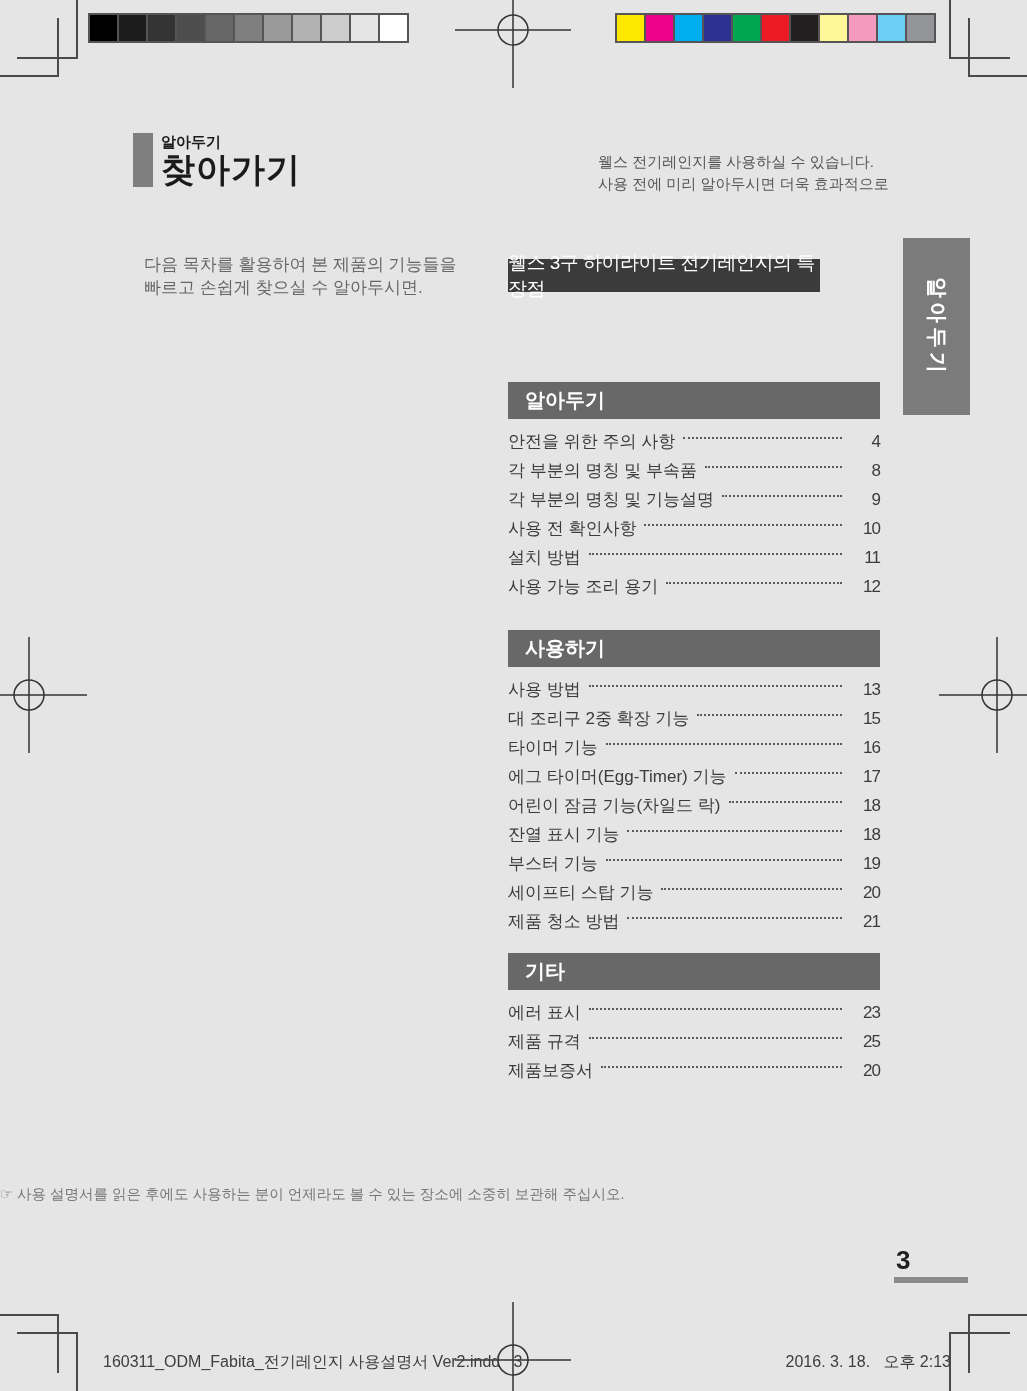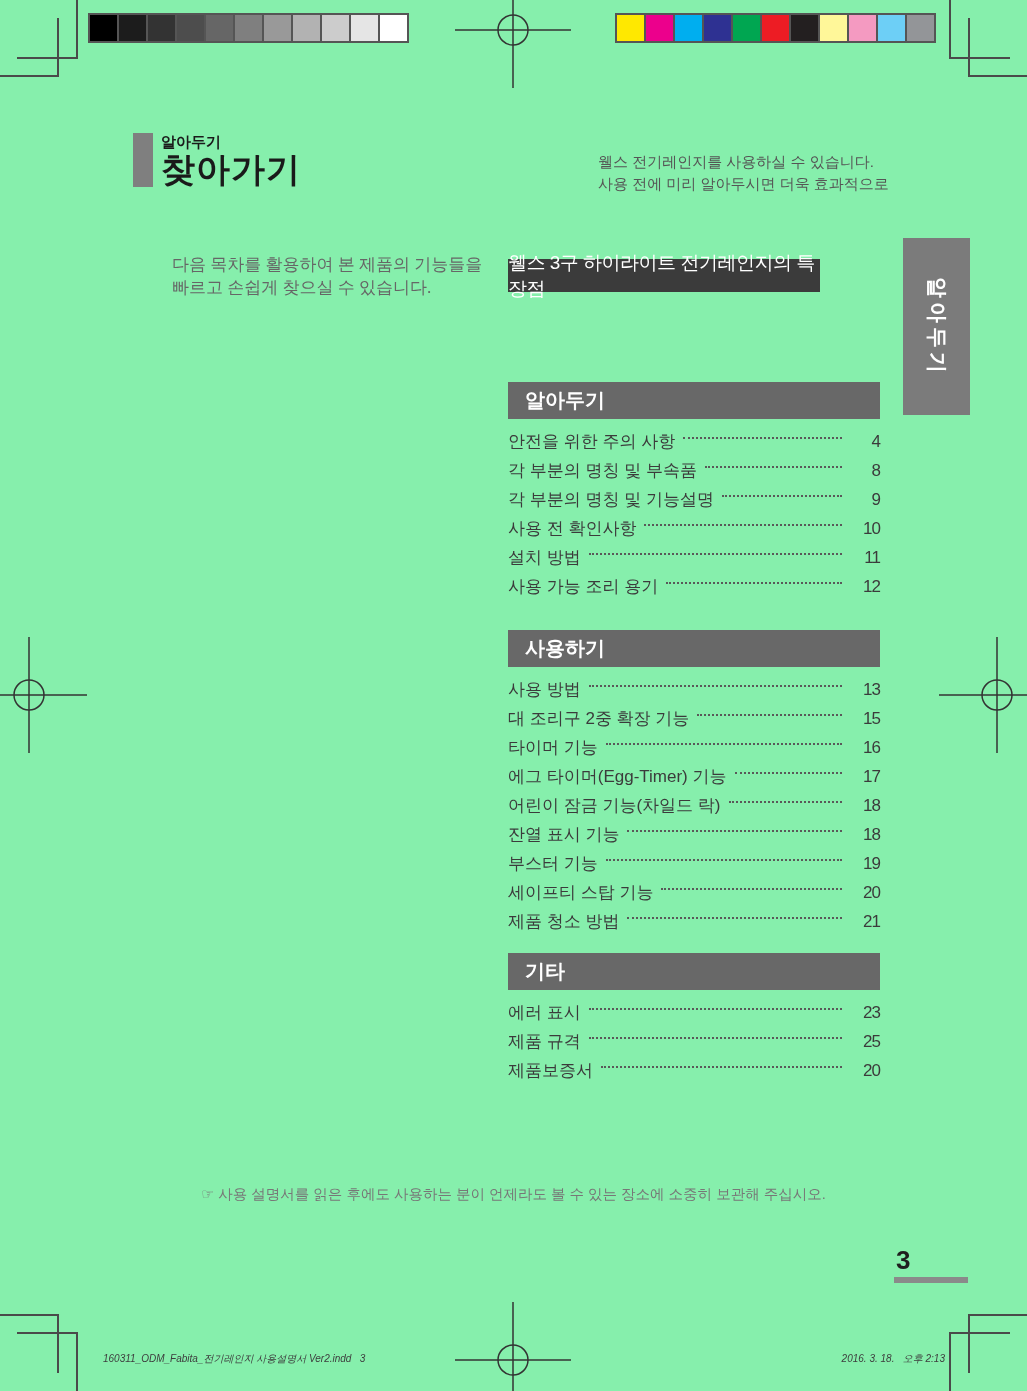--- a/index.html
+++ b/index.html
@@ -1,18 +1,18 @@
 <!DOCTYPE html>
 <html><head>
 <meta charset="utf-8">
 <style>
   html,body{margin:0;padding:0;background:#ffffff;}
   .page{
     position:relative;width:1027px;height:1391px;margin:0 auto;
-    background:#86efac;overflow:hidden;
+    background:#e5e5e5;overflow:hidden;
     font-family:"Liberation Sans","DejaVu Sans",sans-serif;
     color:#222;
   }
   
   .cal-bar{
     position:absolute;top:13px;height:30px;
     display:flex;gap:2px;padding:2px;background:#555;box-sizing:border-box;
   }
   .cal-bar .swatch{width:27px;height:26px;}
   .gray-bar{left:88px;}
@@ -33,21 +33,21 @@
   .reg-left{left:-29px;top:637px;}
   .reg-right{left:939px;top:637px;}
   .reg-bottom{left:455px;top:1302px;}
   
   .hdr-accent{position:absolute;left:133px;top:133px;width:20px;height:54px;background:#7f7f7f;}
   .hdr-text{position:absolute;left:161px;top:133px;}
   .hdr-eyebrow{font-size:15px;font-weight:bold;color:#1a1a1a;line-height:17px;}
   .hdr-title{font-size:34px;font-weight:bold;color:#1a1a1a;line-height:38px;letter-spacing:1px;}
   .hdr-desc{position:absolute;left:598px;top:151px;font-size:15px;color:#555;line-height:22px;}
   
-  .intro{position:absolute;left:172px;top:253px;font-size:17px;color:#666;line-height:23px;font-family:Liberation Serif, serif;}
+  .intro{position:absolute;left:144px;top:253px;font-size:17px;color:#666;line-height:23px;}
   
   .banner{
     position:absolute;left:508px;top:259px;width:312px;height:33px;
     background:#3b3b3b;color:#fff;font-size:19px;font-weight:normal;
     display:flex;align-items:center;justify-content:center;letter-spacing:-0.5px;
   }
   
   .side-tab{position:absolute;left:903px;top:238px;width:67px;height:177px;background:#7b7b7b;}
   .side-tab span{
     position:absolute;left:50%;top:50%;
@@ -60,29 +60,29 @@
   .toc-bar{
     height:37px;background:#686868;color:#fff;font-size:20px;font-weight:bold;
     display:flex;align-items:center;padding-left:17px;box-sizing:border-box;
   }
   .toc-rows{margin-top:8px;}
   .toc-row{display:flex;align-items:center;height:29px;font-size:17px;color:#3b3b3b;}
   .toc-label{white-space:nowrap;}
   .toc-leader{flex:1;border-bottom:2px dotted #595959;margin:0 8px;transform:translateY(-4px);}
   .toc-page{min-width:30px;text-align:right;letter-spacing:-1px;}
   
-  .note{position:absolute;left:0;right:0;top:1185px;text-align:center;font-size:14.5px;color:#777;}
+  .note{position:absolute;left:0;right:0;top:1185px;font-size:14.5px;color:#777;}
   
   .pagenum{position:absolute;left:894px;top:1246px;width:74px;}
   .pagenum .num{font-size:26px;font-weight:bold;color:#1f1f1f;line-height:28px;margin-left:2px;}
   .pagenum .bar{width:74px;height:6px;background:#8a8a8a;margin-top:3px;}
   
-  .foot{position:absolute;top:1352px;font-size:10px;color:#3d3d3d;white-space:pre;font-style:italic;}
+  .foot{position:absolute;top:1352px;font-size:16px;color:#3d3d3d;white-space:pre;}
   .foot-left{left:103px;}
-  .foot-right{right:82px;margin-left:37px;}
+  .foot-right{right:76px;margin-left:37px;}
 </style>
 </head>
 <body>
 
 <div class="page">
 
   <div class="crop tl-a"></div>
   <div class="crop tl-b"></div>
   <div class="crop tr-a"></div>
   <div class="crop tr-b"></div>
@@ -144,21 +144,21 @@
     <div class="hdr-eyebrow">알아두기</div>
     <div class="hdr-title">찾아가기</div>
   </div>
   <div class="hdr-desc">
     <div>웰스 전기레인지를 사용하실 수 있습니다.</div>
     <div>사용 전에 미리 알아두시면 더욱 효과적으로</div>
   </div>
 
   <div class="intro">
     <div>다음 목차를 활용하여 본 제품의 기능들을</div>
-    <div>빠르고 손쉽게 찾으실 수 있습니다.</div>
+    <div>빠르고 손쉽게 찾으실 수 알아두시면.</div>
   </div>
 
   <div class="banner">웰스 3구 하이라이트 전기레인지의 특장점</div>
 
   <div class="side-tab">
     <span>알아두기</span>
   </div>
 
   <div class="toc-section sec-1">
     <div class="toc-bar">알아두기</div>

